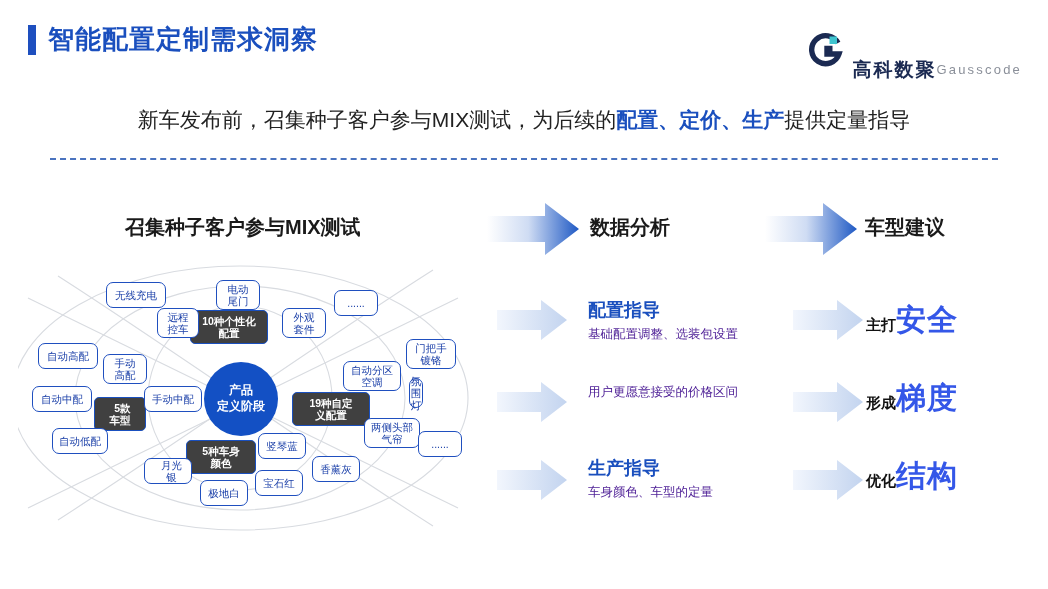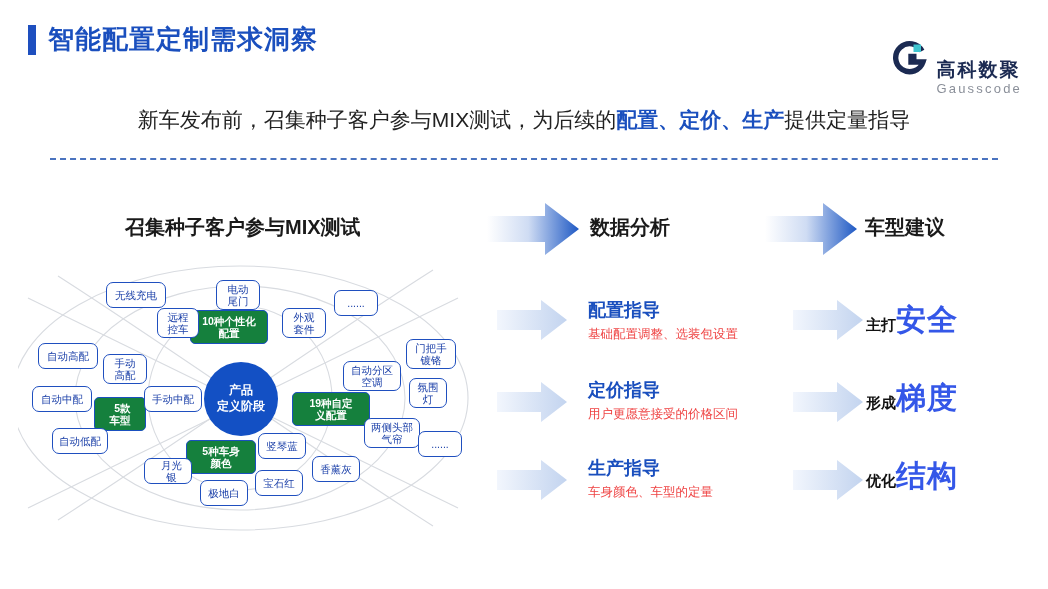--- a/index.html
+++ b/index.html
@@ -12,21 +12,21 @@
   }
   .slide{position:relative;width:1048px;height:589px;}
 
   
   .title-wrap{position:absolute;left:28px;top:22px;display:flex;align-items:center;gap:12px;}
   .title-bar{width:8px;height:30px;background:#1e4fbf;display:block;}
   .title-text{font-size:26px;font-weight:bold;color:#1a4fbe;letter-spacing:1px;white-space:nowrap;}
 
   .logo{position:absolute;right:26px;top:20px;display:flex;align-items:center;gap:8px;}
   .logo-mark{position:relative;width:36px;height:36px;}
-  .logo-txt{display:flex;flex-direction:column;line-height:1;margin-top:40px;}
+  .logo-txt{display:flex;flex-direction:row;line-height:1;margin-top:40px;}
   .logo-cn{font-size:19px;font-weight:bold;color:#1b2a52;letter-spacing:2px;}
   .logo-en{font-size:13px;color:#8a8f99;letter-spacing:2.2px;margin-top:3px;}
 
   
   .subtitle{position:absolute;left:0;right:0;top:106px;text-align:center;font-size:21px;color:#222;white-space:nowrap;}
   .subtitle b{color:#1a4fbe;font-weight:bold;}
   .divider{position:absolute;left:50px;top:158px;width:948px;height:0;
            border-top:2px dashed #2b5bb5;opacity:.85;}
 
   
@@ -42,39 +42,39 @@
 
   
   .sm-arrow{position:absolute;width:70px;height:40px;}
   .sa-c1{left:497px;}
   .sa-c2{left:793px;}
   .r1{top:300px;} .r2{top:382px;} .r3{top:460px;}
 
   
   .mid-block{position:absolute;left:588px;}
   .mid-title{font-size:18px;font-weight:bold;color:#1a4fbe;line-height:1.2;}
-  .mid-sub{font-size:12.5px;color:#ef4444;margin-top:5px;line-height:1.2;}
+  .mid-sub{font-size:12.5px;color:#4c1d95;margin-top:5px;line-height:1.2;}
   .m1{top:300px;} .m2{top:380px;} .m3{top:458px;}
 
   
   .right-block{position:absolute;left:866px;display:flex;align-items:baseline;}
   .r-pre{font-size:15px;font-weight:bold;color:#111;}
   .r-big{font-size:30px;font-weight:bold;color:#3457e8;letter-spacing:1px;}
   .rb1{top:300px;} .rb2{top:378px;} .rb3{top:456px;}
 
   
   .diagram{position:absolute;left:18px;top:258px;width:480px;height:280px;}
   .diagram svg{position:absolute;left:0;top:0;}
 
   .node{position:absolute;box-sizing:border-box;
         border:1.6px solid #1f4fbf;border-radius:7px;background:#ffffff;
         color:#1a3fa8;font-size:10.5px;line-height:1.15;font-weight:500;
         display:flex;align-items:center;justify-content:center;text-align:center;
         padding:3px 5px;white-space:pre-line;}
-  .node.filled{background:#15803d;border-color:#1a50bf;color:#ffffff;font-weight:bold;
+  .node.filled{background:#404040;border-color:#1a50bf;color:#ffffff;font-weight:bold;
                border-radius:5px;}
   .center-circle{position:absolute;width:74px;height:74px;border-radius:50%;
         background:#1350c4;color:#fff;font-size:12px;font-weight:bold;line-height:1.3;
         display:flex;align-items:center;justify-content:center;text-align:center;
         white-space:pre-line;}
 </style>
 </head>
 <body>
 
 <div class="slide">
@@ -197,21 +197,20 @@
         </defs>
       <path d="M0,10 L44,10 L44,0 L70,20 L44,40 L44,30 L0,30 Z" fill="url(#sb3)"></path>
       </svg>
   </div>
 
   <div class="mid-block m1">
     <div class="mid-title">配置指导</div>
     <div class="mid-sub">基础配置调整、选装包设置</div>
   </div>
   <div class="mid-block m2">
-    <div class="mid-title">定价指导</div>
     <div class="mid-sub">用户更愿意接受的价格区间</div>
   </div>
   <div class="mid-block m3">
     <div class="mid-title">生产指导</div>
     <div class="mid-sub">车身颜色、车型的定量</div>
   </div>
 
   <div class="right-block rb1">
     <span class="r-pre">主打</span>
     <span class="r-big">安全</span>
@@ -260,21 +259,21 @@
 套件</div>
     <div class="node" style="left:20px;top:85px;width:60px;height:26px;">自动高配</div>
     <div class="node" style="left:85px;top:96px;width:44px;height:30px;">手动
 高配</div>
     <div class="node" style="left:388px;top:81px;width:50px;height:30px;">门把手
 镀铬</div>
     <div class="node" style="left:325px;top:103px;width:58px;height:30px;">自动分区
 空调</div>
     <div class="node" style="left:14px;top:128px;width:60px;height:26px;">自动中配</div>
     <div class="node" style="left:126px;top:128px;width:58px;height:26px;">手动中配</div>
-    <div class="node" style="left:391px;top:120px;width:38px;height:30px;">氛围
+    <div class="node" style="left:391px;top:120px;width:14px;height:30px;">氛围
 灯</div>
     <div class="node" style="left:34px;top:170px;width:56px;height:26px;">自动低配</div>
     <div class="node" style="left:334px;top:160px;width:56px;height:30px;margin-left:12px;">两侧头部
 气帘</div>
     <div class="node" style="left:400px;top:173px;width:44px;height:26px;">......</div>
     <div class="node" style="left:240px;top:175px;width:48px;height:26px;">竖琴蓝</div>
     <div class="node" style="left:126px;top:200px;width:48px;height:26px;padding-left:12px;">月光银</div>
     <div class="node" style="left:294px;top:198px;width:48px;height:26px;">香薰灰</div>
     <div class="node" style="left:182px;top:222px;width:48px;height:26px;">极地白</div>
     <div class="node" style="left:237px;top:212px;width:48px;height:26px;">宝石红</div>

